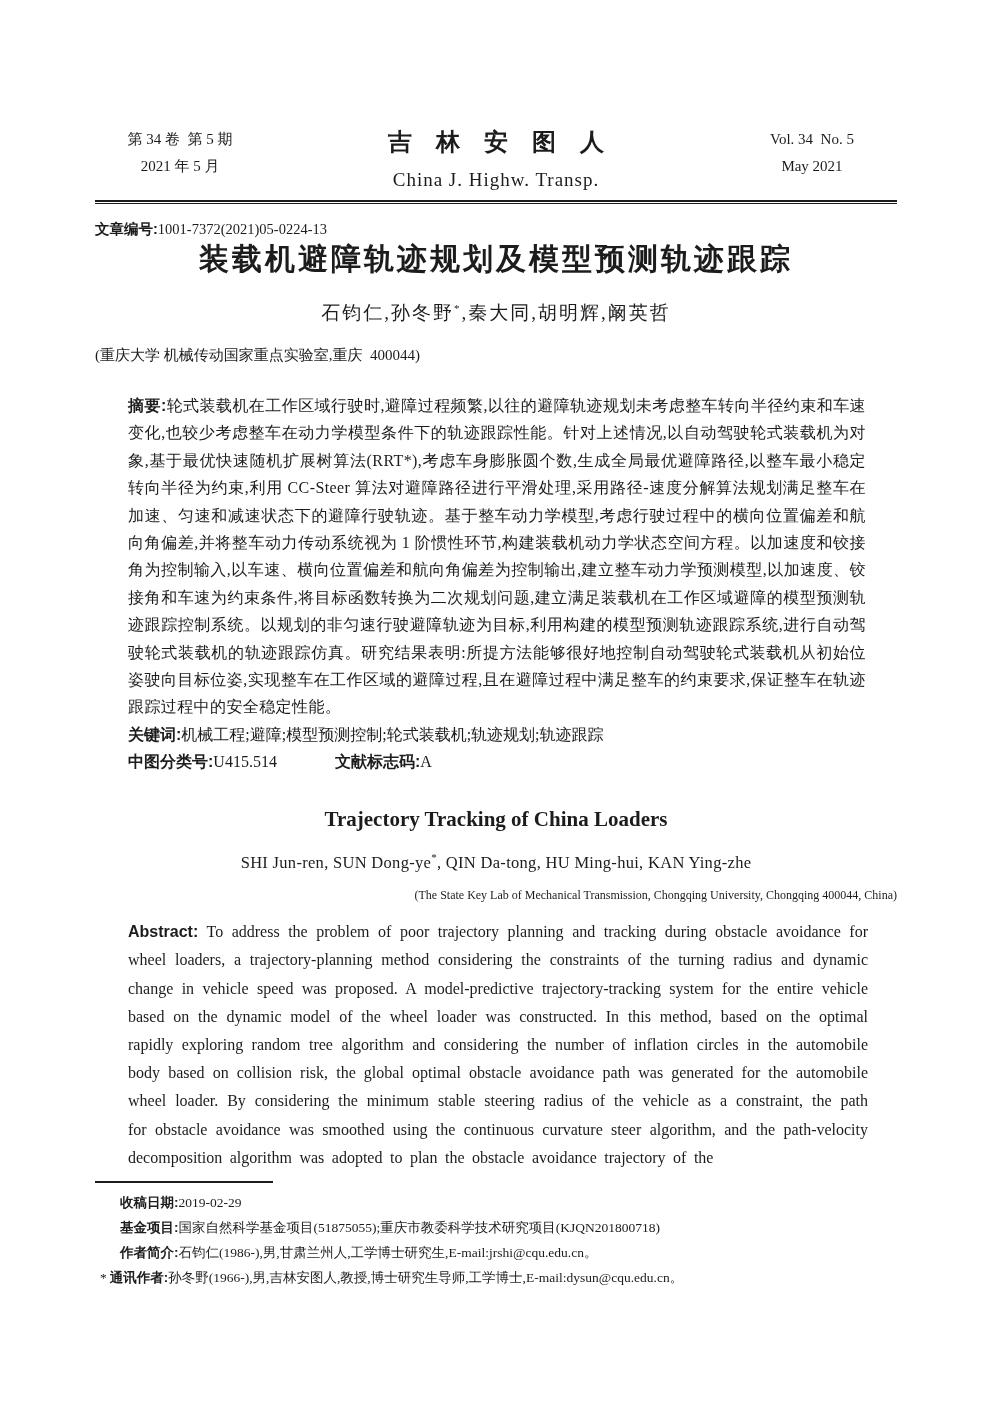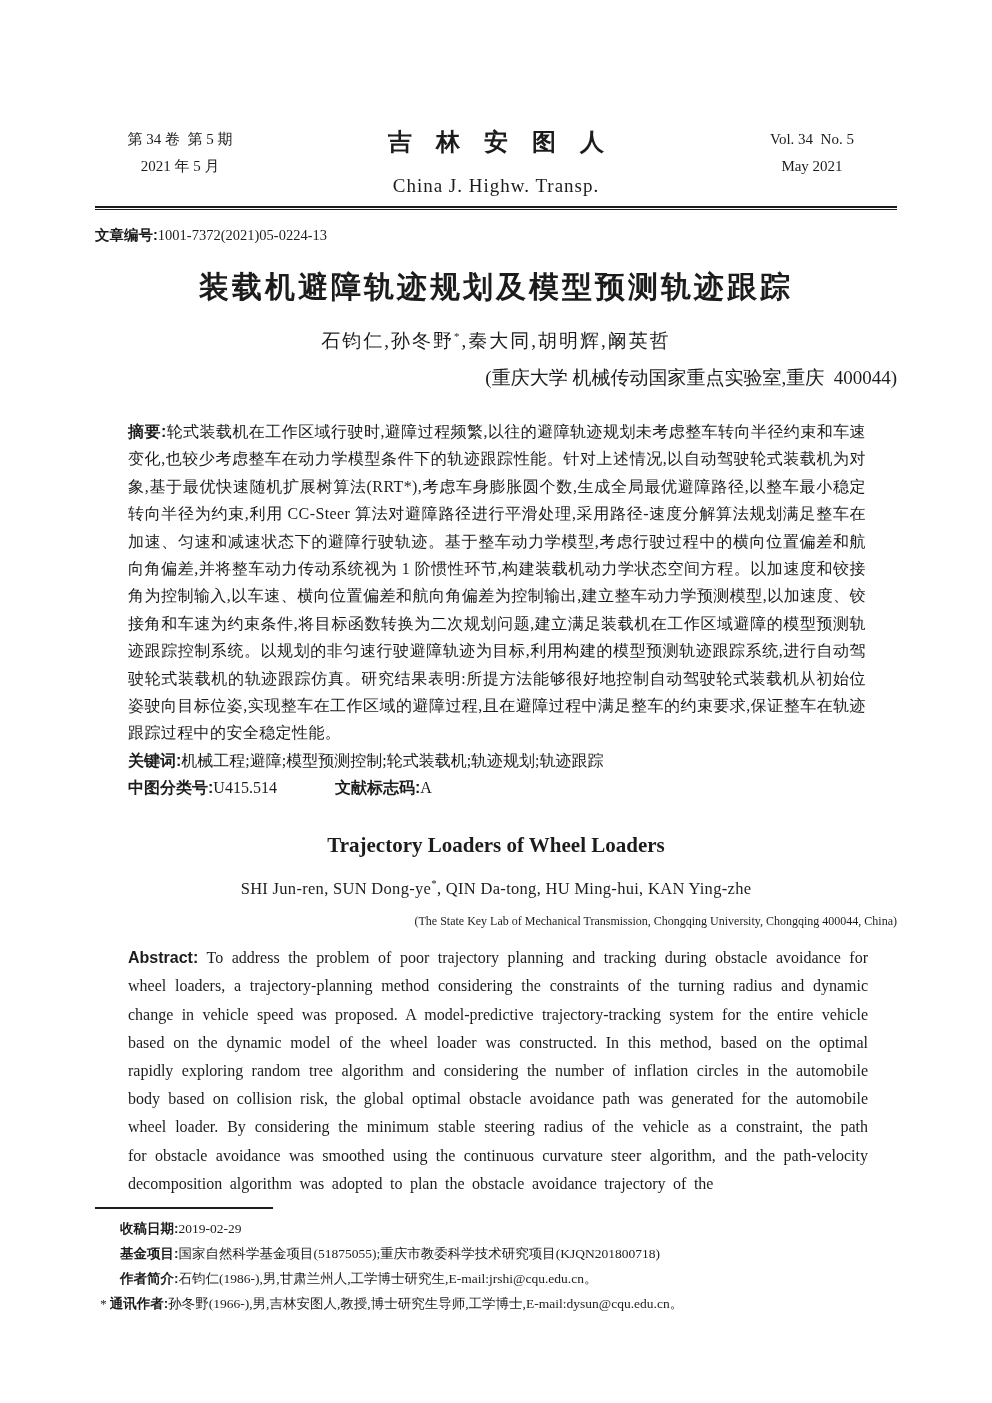--- a/index.html
+++ b/index.html
@@ -13,33 +13,33 @@
   .page {
     width: 992px; height: 1128px;
     padding: 126px 95px 0 95px;
     position: relative;
   }
   
   .hdr { display: flex; justify-content: space-between; align-items: flex-start; }
   .hdr-left, .hdr-right { width: 170px; text-align: center; font-size: 15px; line-height: 27px; white-space: nowrap; }
   .hdr-center { flex: 1; text-align: center; }
   .j-cn { font-size: 24px; font-weight: 600; letter-spacing: 24px; padding-left: 24px; white-space: nowrap; }
-  .j-en { font-size: 19px; margin-top: 17px; letter-spacing: 1px; }
+  .j-en { font-size: 19px; margin-top: 11px; letter-spacing: 1px; }
   .double-rule { margin-top: 9px; height: 4px; border-top: 2px solid #1c1c1c; border-bottom: 1px solid #1c1c1c; }
   
   .hei { font-family: "Liberation Sans", "DejaVu Sans", sans-serif; font-weight: 700; }
   .artnum { margin-top: 16px; font-size: 14.5px; }
   .title-cn {
-    margin-top: 22px; text-align: center;
+    text-align: center;
     font-family: "Liberation Sans", "DejaVu Sans", sans-serif;
     font-size: 30px; font-weight: 700; letter-spacing: 3px;
   }
   .authors-cn { margin-top: 20px; text-align: center; font-size: 19px; letter-spacing: 2px; }
   .authors-cn sup, .authors-en sup { font-size: 11px; vertical-align: super; }
-  .affil-cn { margin-top: 11px; text-align: right; font-size: 19px; }
+  .affil-cn { margin-top: 20px; text-align: left; font-size: 15px; }
   
   .abs-cn { margin: 27px 31px 0 33px; font-size: 16px; line-height: 27.4px; text-align: justify; letter-spacing: 0.4px; }
   .kw { margin: 0 31px 0 33px; font-size: 16px; line-height: 27.4px; }
   .clc { margin: 0 31px 0 33px; font-size: 16px; line-height: 27.4px; }
   .clc-gap { display: inline-block; width: 58px; }
   
   .title-en { margin-top: 24px; text-align: center; font-size: 21px; font-weight: 700; line-height: 38px; }
   .authors-en { margin-top: 13px; text-align: center; font-size: 16.5px; letter-spacing: 0.3px; }
   .affil-en { margin-top: 16px; text-align: right; font-size: 12px; }
   .abs-en { margin: 15px 29px 0 33px; font-size: 16px; line-height: 28.2px; text-align: justify; word-spacing: 3.5px; }
@@ -80,21 +80,21 @@
 
   <div class="affil-cn">(重庆大学 机械传动国家重点实验室,重庆&nbsp;&nbsp;400044)</div>
 
   <p class="abs-cn"><span class="hei">摘要:</span><span>轮式装载机在工作区域行驶时,避障过程频繁,以往的避障轨迹规划未考虑整车转向半径约束和车速变化,也较少考虑整车在动力学模型条件下的轨迹跟踪性能。针对上述情况,以自动驾驶轮式装载机为对象,基于最优快速随机扩展树算法(RRT*),考虑车身膨胀圆个数,生成全局最优避障路径,以整车最小稳定转向半径为约束,利用 CC-Steer 算法对避障路径进行平滑处理,采用路径-速度分解算法规划满足整车在加速、匀速和减速状态下的避障行驶轨迹。基于整车动力学模型,考虑行驶过程中的横向位置偏差和航向角偏差,并将整车动力传动系统视为 1 阶惯性环节,构建装载机动力学状态空间方程。以加速度和铰接角为控制输入,以车速、横向位置偏差和航向角偏差为控制输出,建立整车动力学预测模型,以加速度、铰接角和车速为约束条件,将目标函数转换为二次规划问题,建立满足装载机在工作区域避障的模型预测轨迹跟踪控制系统。以规划的非匀速行驶避障轨迹为目标,利用构建的模型预测轨迹跟踪系统,进行自动驾驶轮式装载机的轨迹跟踪仿真。研究结果表明:所提方法能够很好地控制自动驾驶轮式装载机从初始位姿驶向目标位姿,实现整车在工作区域的避障过程,且在避障过程中满足整车的约束要求,保证整车在轨迹跟踪过程中的安全稳定性能。</span></p>
 
   <p class="kw"><span class="hei">关键词:</span><span>机械工程;避障;模型预测控制;轮式装载机;轨迹规划;轨迹跟踪</span></p>
 
   <p class="clc"><span class="hei">中图分类号:</span><span>U415.514</span><span class="clc-gap"></span><span class="hei">文献标志码:</span><span>A</span></p>
 
   <h2 class="title-en">
-    <div>Trajectory Loaders of Wheel Loaders</div>
+    <div>Trajectory Tracking of China Loaders</div>
   </h2>
 
   <div class="authors-en"><span>SHI Jun-ren, SUN Dong-ye</span><sup>*</sup><span>, QIN Da-tong, HU Ming-hui, KAN Ying-zhe</span></div>
 
   <div class="affil-en">(The State Key Lab of Mechanical Transmission, Chongqing University, Chongqing 400044, China)</div>
 
   <p class="abs-en"><span class="hei">Abstract:</span> <span>To address the problem of poor trajectory planning and tracking during obstacle avoidance for wheel loaders, a trajectory-planning method considering the constraints of the turning radius and dynamic change in vehicle speed was proposed. A model-predictive trajectory-tracking system for the entire vehicle based on the dynamic model of the wheel loader was constructed. In this method, based on the optimal rapidly exploring random tree algorithm and considering the number of inflation circles in the automobile body based on collision risk, the global optimal obstacle avoidance path was generated for the automobile wheel loader. By considering the minimum stable steering radius of the vehicle as a constraint, the path for obstacle avoidance was smoothed using the continuous curvature steer algorithm, and the path-velocity decomposition algorithm was adopted to plan the obstacle avoidance trajectory of the</span></p>
 
   <div class="fn-rule"></div>
 

